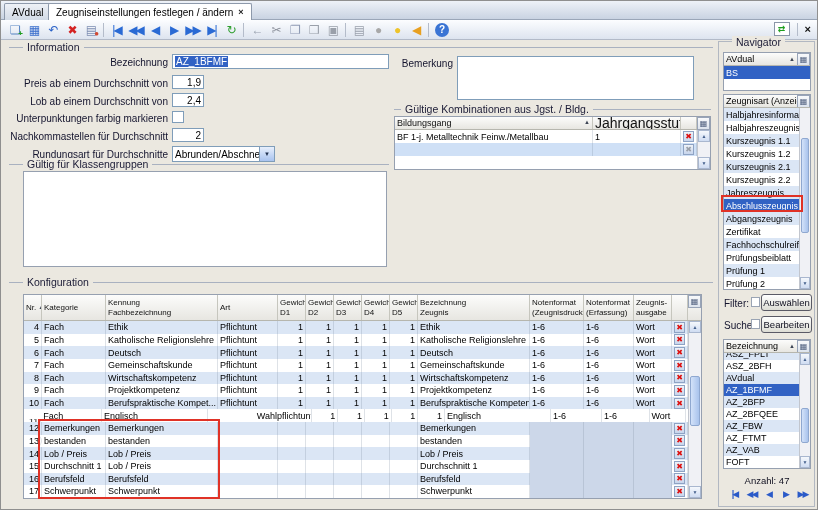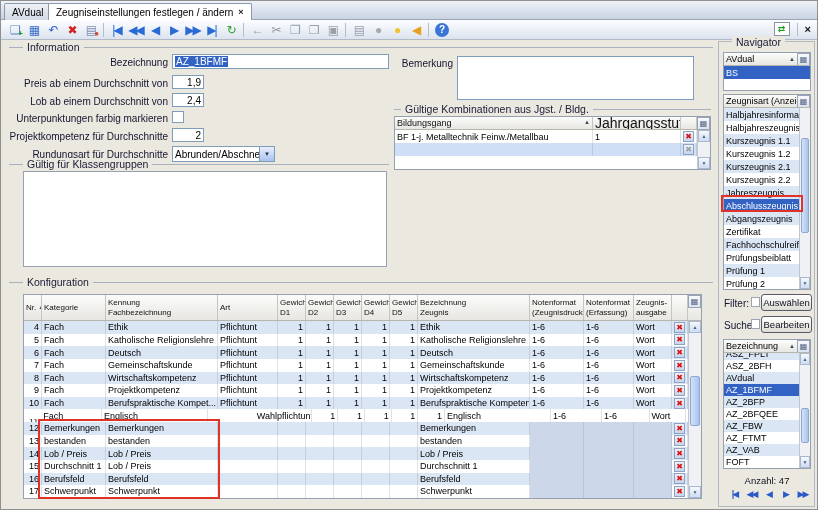--- a/index.html
+++ b/index.html
@@ -158,21 +158,21 @@
   </div>
 
   <span class="lbl" style="left:10px; top:95px; width:157px;">Lob ab einem Durchschnitt von</span>
   <div class="inp num" style="left:171px; top:92px; width:32px; height:14px;">
     <span>2,4</span>
   </div>
 
   <span class="lbl" style="left:4px; top:112px; width:163px;">Unterpunktungen farbig markieren</span>
   <div class="chk" style="left:171px; top:110px;"></div>
 
-  <span class="lbl" style="left:4px; top:130px; width:163px;">Projektkompetenz für Durchschnitte</span>
+  <span class="lbl" style="left:4px; top:130px; width:163px;">Nachkommastellen für Durchschnitt</span>
   <div class="inp num" style="left:171px; top:127px; width:32px; height:14px;">
     <span>2</span>
   </div>
 
   <span class="lbl" style="left:10px; top:148px; width:157px;">Rundungsart für Durchschnitte</span>
   <div class="combo" style="left:171px; top:145px; width:103px; height:16px;">
     <span class="cv">Abrunden/Abschneiden</span>
     <span class="cbtn">▼</span>
   </div>
 

